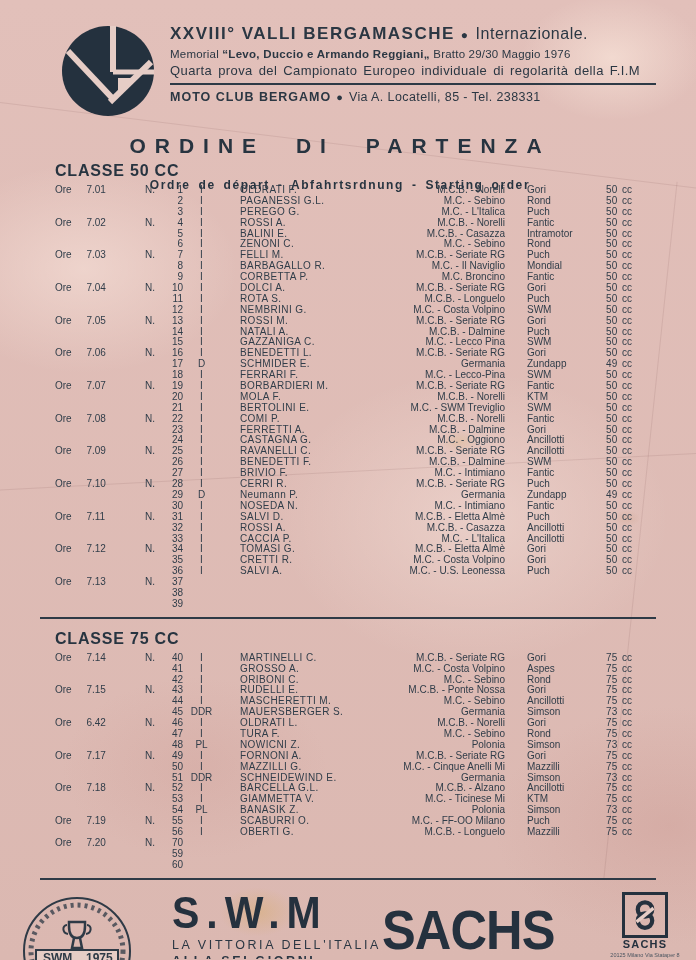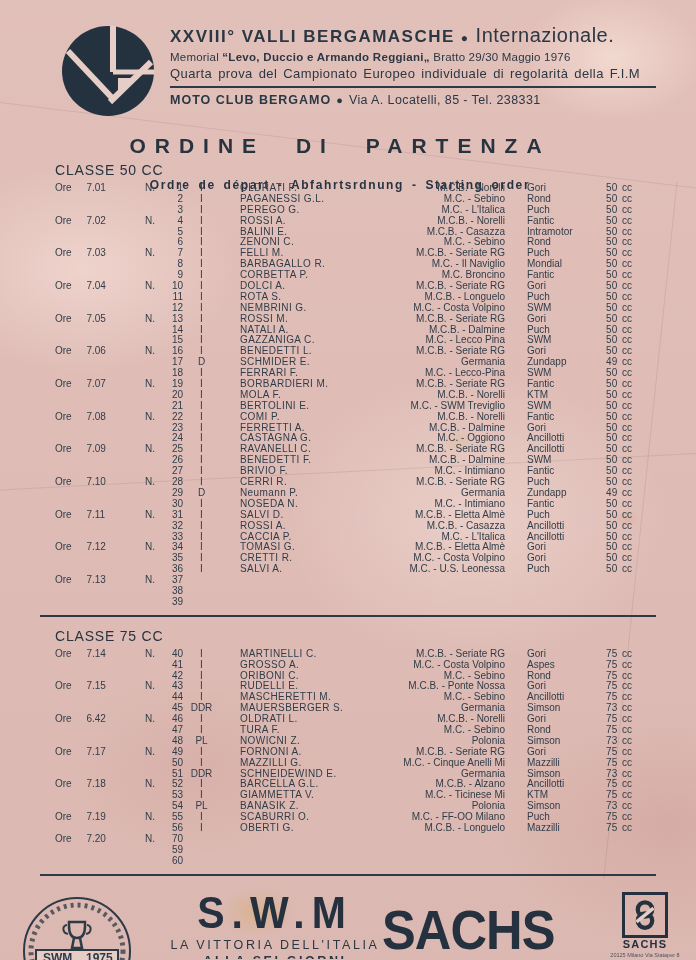--- a/index.html
+++ b/index.html
@@ -24,54 +24,54 @@
   .crease{position:absolute;background:rgba(130,88,82,.14);pointer-events:none;}
   .crease.c1{width:900px;height:1px;left:-60px;top:150px;transform:rotate(7deg);}
   .crease.c2{width:900px;height:1px;left:-80px;top:470px;transform:rotate(-3deg);}
   .crease.c3{width:1px;height:700px;left:640px;top:180px;transform:rotate(6deg);}
 
   
   .vb-logo{position:absolute;top:24px;left:58px;width:100px;height:94px;}
   .head-text{position:absolute;top:24px;left:170px;width:500px;color:#2b3743;}
   .ht1{font-size:17px;font-weight:bold;letter-spacing:1.5px;white-space:nowrap;}
   .ht1 .bullet{font-size:12px;margin:0 6px;}
-  .ht1 .suffix{font-weight:normal;letter-spacing:.5px;font-size:20px;}
+  .ht1 .suffix{font-weight:normal;letter-spacing:.5px;font-size:16px;}
   .ht2{font-size:11.5px;margin-top:4px;letter-spacing:.2px;white-space:nowrap;}
   .ht2 b{letter-spacing:.3px;}
   .ht3{font-size:13px;margin-top:3px;letter-spacing:.4px;word-spacing:2px;white-space:nowrap;}
   .hrule{border:0;border-top:2px solid #2e3a46;margin:5px 0 5px 0;width:486px;}
   .ht4{font-size:12.5px;font-weight:bold;letter-spacing:1px;white-space:nowrap;}
   .ht4 .addr{font-weight:normal;letter-spacing:.4px;}
   .ht4 .bullet{font-size:11px;margin:0 5px;}
 
   
   .title-block{position:absolute;top:134px;left:80px;width:520px;text-align:center;color:#273440;}
   .main-title{font-size:21px;font-weight:bold;letter-spacing:9px;word-spacing:16px;white-space:nowrap;}
   .sub-title{font-size:12px;font-weight:bold;letter-spacing:1.6px;word-spacing:3px;margin-top:20px;white-space:nowrap;}
 
   
   .table-area{position:absolute;top:162px;left:40px;width:616px;}
-  .class-title{font-size:14px;font-weight:normal;letter-spacing:.8px;margin:0 0 5px 15px;color:#273440;}
+  .class-title{font-size:16px;font-weight:bold;letter-spacing:.8px;margin:0 0 5px 15px;color:#273440;}
   .rows{}
   .row{display:flex;height:10.9px;font-size:10px;line-height:10.6px;white-space:nowrap;color:#303d49;}
   .row span{display:block;box-sizing:border-box;}
   .c-time{width:105px;padding-left:15px;word-spacing:12px;}
   .c-n{width:20px;}
   .c-num{width:18px;text-align:right;}
   .c-nat{width:37px;text-align:center;}
   .c-name{width:165px;padding-left:20px;letter-spacing:.4px;}
   .c-club{width:120px;text-align:right;}
   .c-brand{width:90px;padding-left:22px;}
   .c-cc{width:45px;text-align:right;padding-right:8px;word-spacing:2px;}
   .divider{border:0;border-top:2.5px solid #2e3a46;margin:7px 0 11px 0;}
 
   
   .footer{position:absolute;top:886px;left:0;right:0;height:74px;}
   .swm-badge{position:absolute;left:20px;top:8px;width:114px;height:114px;}
-  .swm-block{position:absolute;left:160px;top:2px;width:230px;text-align:center;}
+  .swm-block{position:absolute;left:172px;top:2px;width:230px;}
   .swm-wordmark{font-size:41px;font-weight:bold;letter-spacing:7px;color:#25313e;transform:scaleY(1.08);transform-origin:top left;white-space:nowrap;}
   .swm-tagline{font-size:12.5px;font-weight:normal;letter-spacing:2.6px;color:#2b3743;margin-top:3px;white-space:nowrap;}
   .swm-partial{font-size:12.5px;font-weight:bold;letter-spacing:2.6px;color:#2b3743;height:5px;overflow:hidden;margin-top:2px;white-space:nowrap;}
   .sachs-wordmark{position:absolute;left:382px;top:12px;font-size:55px;font-weight:bold;letter-spacing:-1px;color:#25313e;transform:scaleX(.92);transform-origin:left;white-space:nowrap;}
   .sachs-logo{position:absolute;right:12px;top:6px;width:78px;text-align:center;}
   .sachs-box{width:40px;height:40px;border:3px solid #25313e;margin:0 auto;display:flex;align-items:center;justify-content:center;}
   .sachs-label{font-size:11px;font-weight:bold;letter-spacing:1.2px;color:#25313e;margin-top:0px;}
   .sachs-addr{font-size:5.5px;color:#4a5560;margin-top:2px;line-height:7px;white-space:nowrap;}
 </style>
 </head>

